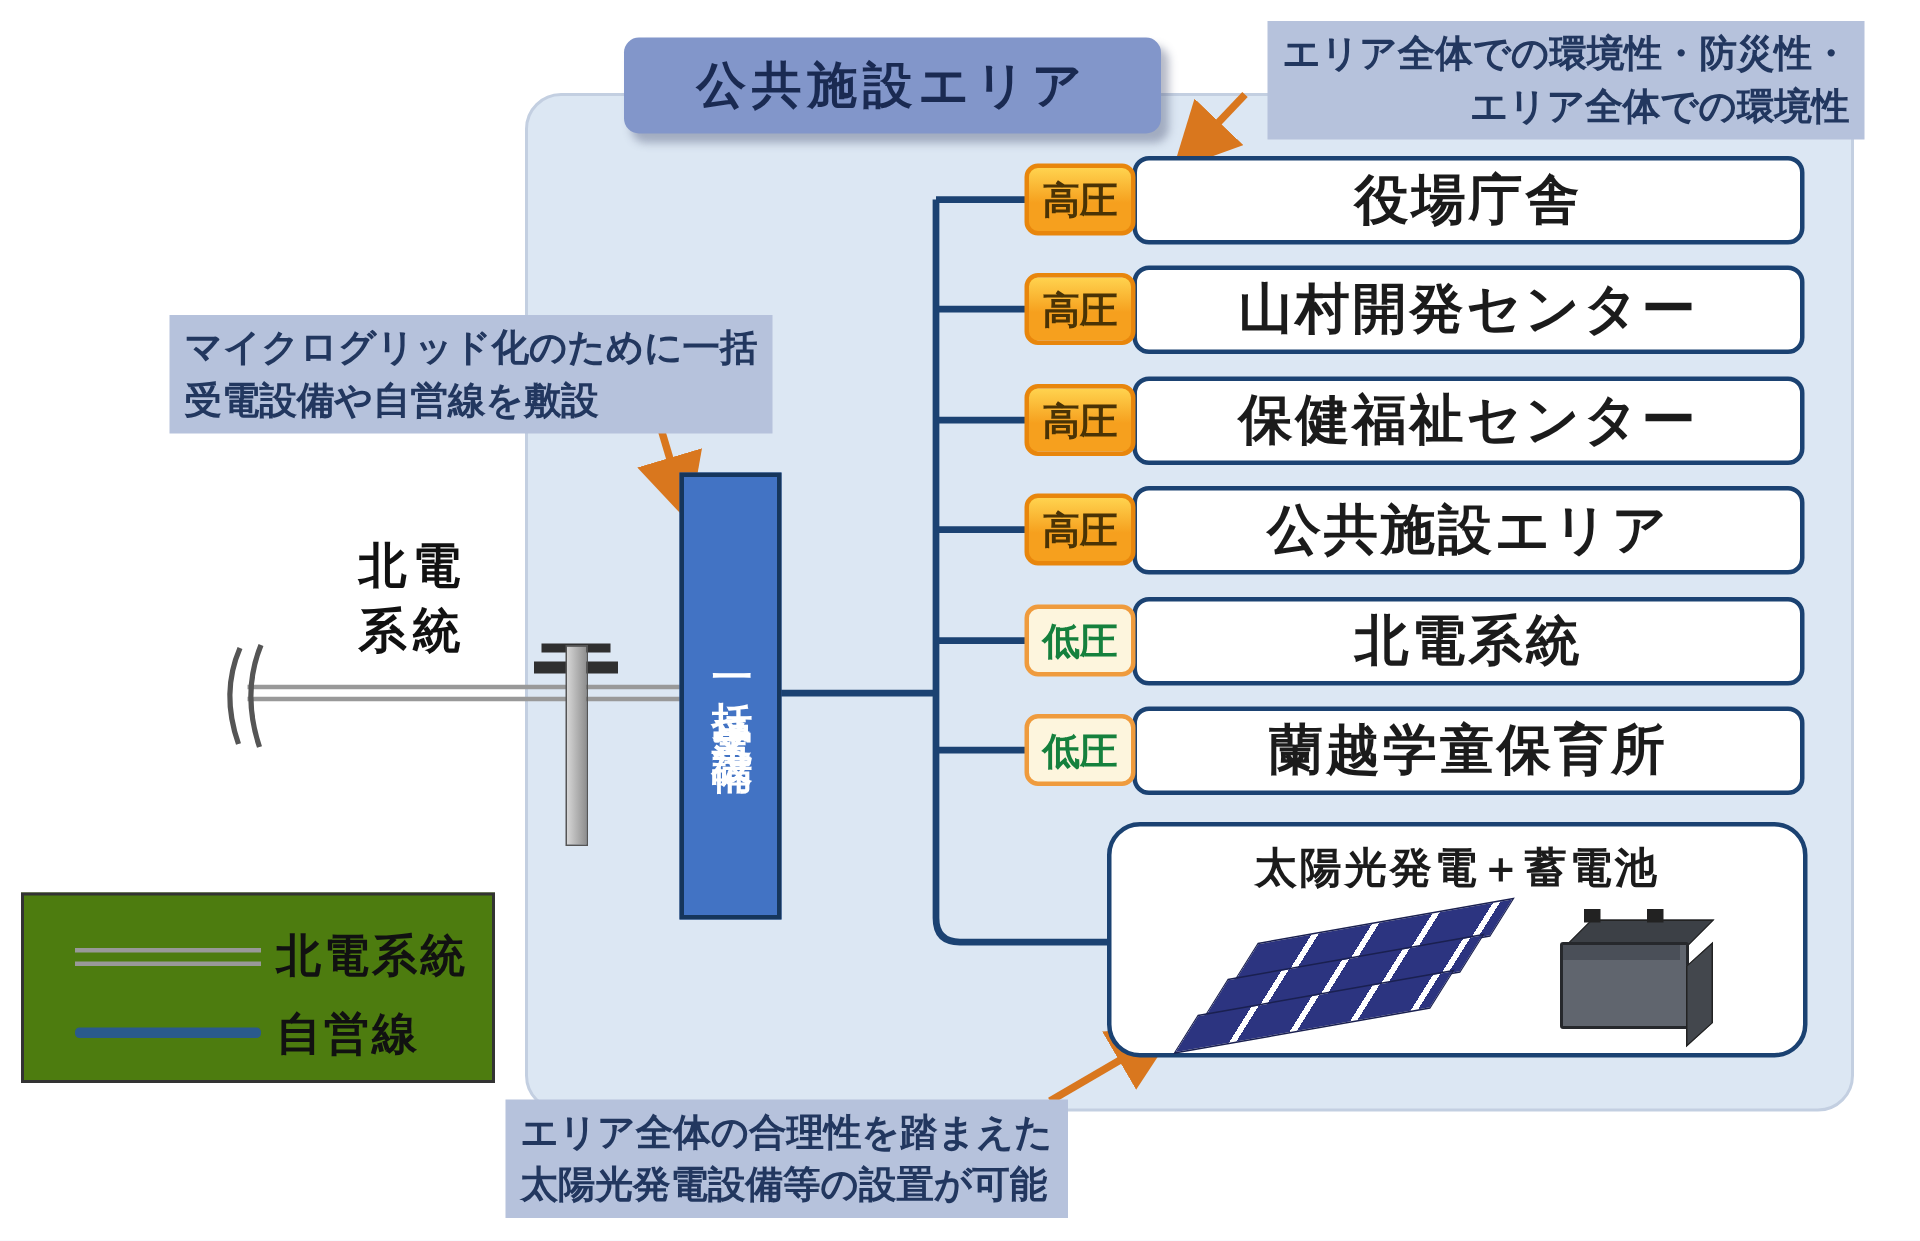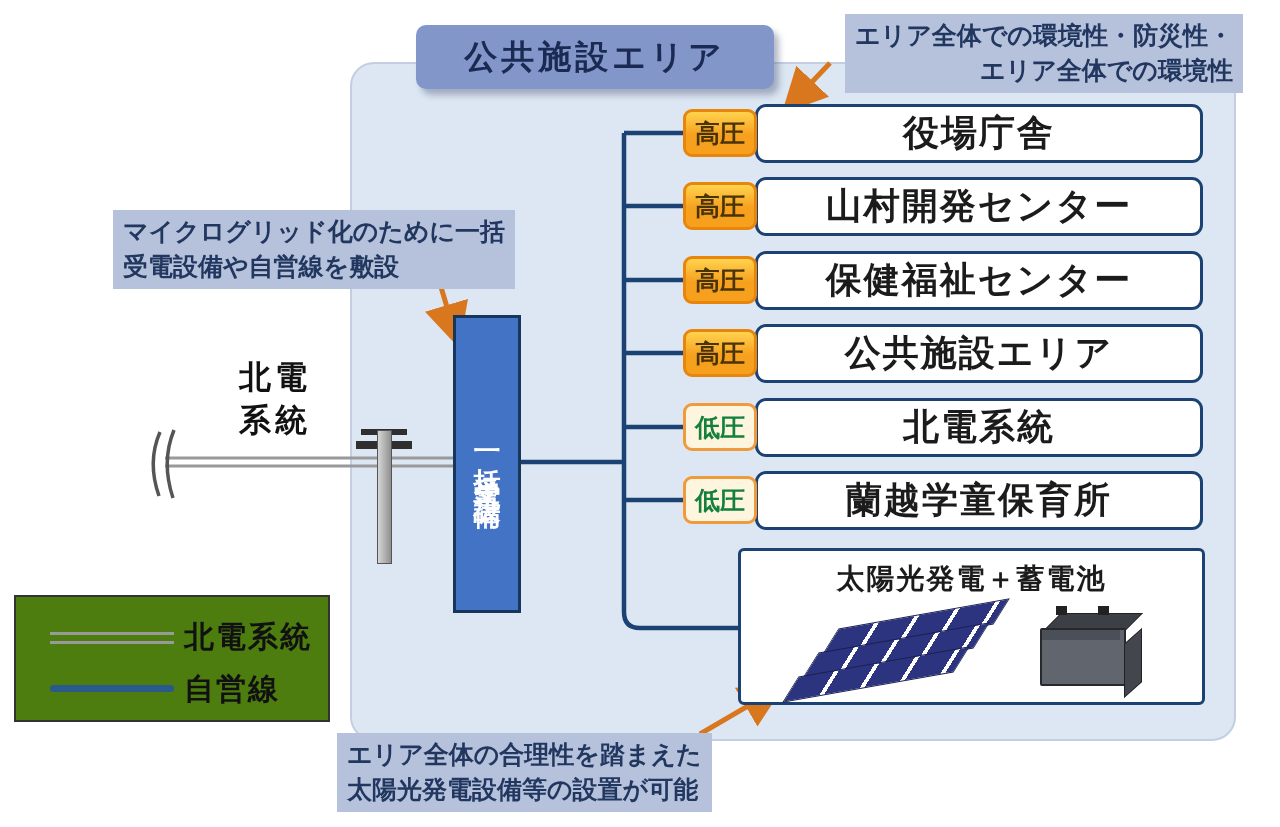--- a/index.html
+++ b/index.html
@@ -55,21 +55,21 @@
   .badge{position:absolute;left:0;top:5px;width:74px;height:48px;border-radius:9px;box-sizing:border-box;
     display:flex;align-items:center;justify-content:center;
     font-size:25px;font-weight:bold;z-index:6;}
   .badge.high{background:linear-gradient(180deg,#ffd34f 0%,var(--c-high_voltage,#f6a01e) 55%);
     border:3px solid var(--c-high_voltage_border,#e8860c);color:#4a3305;}
   .badge.low{background:var(--c-low_voltage_bg,#fdf5dd);
     border:3px solid var(--c-low_voltage_border,#ef9b3d);color:#15803d;}
 
   
   .gen-box{position:absolute;left:738px;top:548px;width:467px;height:157px;z-index:5;
-    background:#fff;border:3.5px solid var(--c-line_navy,#1b4272);border-radius:6px;box-sizing:border-box;}
+    background:#fff;border:3.5px solid var(--c-line_navy,#1b4272);border-radius:22px;box-sizing:border-box;}
   .gen-title{margin-top:9px;text-align:center;font-size:28px;font-weight:600;color:#1b1b1b;letter-spacing:2px;}
   .panel-group{position:absolute;left:48px;top:62px;width:240px;height:92px;}
   .panel-band{position:absolute;width:172px;height:21px;
     background:repeating-linear-gradient(90deg,var(--c-panel_navy,#2c3480) 0 36px,#ffffff 36px 41px);
     border:1px solid #1a2050;transform:rotate(-10deg) skewX(-42deg);}
   .band1{left:40px;top:2px;} .band2{left:20px;top:26px;} .band3{left:0px;top:50px;}
   .battery{position:absolute;right:58px;top:60px;width:104px;height:78px;}
   .bat-top{position:absolute;left:12px;top:2px;width:80px;height:16px;background:#3c4046;
     transform:skewX(-45deg);border:1px solid #222;}
   .bat-front{position:absolute;left:0;top:17px;width:82px;height:54px;background:#60656e;

